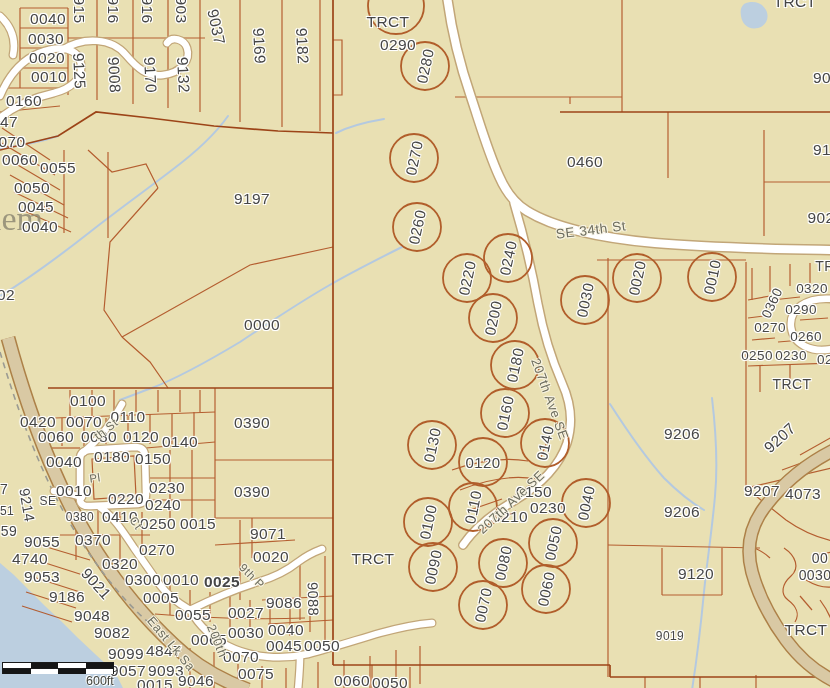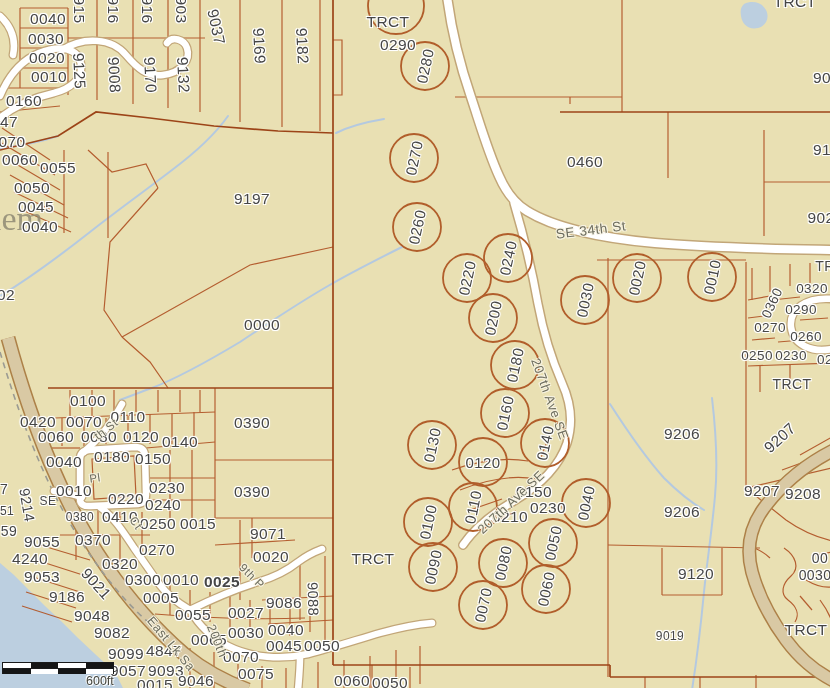--- a/index.html
+++ b/index.html
@@ -328,21 +328,21 @@
       <div class="lbl" style="left: 68px; top: 517px; font-size: 12px; transform: translate(-50%, -50%) rotate(0deg); padding-left: 24px;">0380</div>
       <div class="lbl" style="left: 120px; top: 517px; font-size: 15.5px; transform: translate(-50%, -50%) rotate(0deg);">0410</div>
       <div class="lbl" style="left: 158px; top: 524px; font-size: 15.5px; transform: translate(-50%, -50%) rotate(0deg);">0250</div>
       <div class="lbl" style="left: 198px; top: 524px; font-size: 15.5px; transform: translate(-50%, -50%) rotate(0deg);">0015</div>
       <div class="lbl" style="left: 93px; top: 540px; font-size: 15.5px; transform: translate(-50%, -50%) rotate(0deg);">0370</div>
       <div class="lbl" style="left: 268px; top: 534px; font-size: 15.5px; transform: translate(-50%, -50%) rotate(0deg);">9071</div>
       <div class="lbl" style="left: 157px; top: 550px; font-size: 15.5px; transform: translate(-50%, -50%) rotate(0deg);">0270</div>
       <div class="lbl" style="left: 271px; top: 557px; font-size: 15.5px; transform: translate(-50%, -50%) rotate(0deg);">0020</div>
       <div class="lbl" style="left: 120px; top: 564px; font-size: 15.5px; transform: translate(-50%, -50%) rotate(0deg);">0320</div>
       <div class="lbl" style="left: 42px; top: 542px; font-size: 15.5px; transform: translate(-50%, -50%) rotate(0deg);">9055</div>
-      <div class="lbl" style="left: 30px; top: 559px; font-size: 15.5px; transform: translate(-50%, -50%) rotate(0deg);">4240</div>
+      <div class="lbl" style="left: 30px; top: 559px; font-size: 15.5px; transform: translate(-50%, -50%) rotate(0deg);">4740</div>
       <div class="lbl" style="left: 4px; top: 489px; font-size: 14px; transform: translate(-50%, -50%) rotate(0deg);">7</div>
       <div class="lbl" style="left: 7px; top: 511px; font-size: 12px; transform: translate(-50%, -50%) rotate(0deg);">51</div>
       <div class="lbl" style="left: 9px; top: 531px; font-size: 14px; transform: translate(-50%, -50%) rotate(0deg);">59</div>
       <div class="lbl" style="left: 42px; top: 577px; font-size: 15.5px; transform: translate(-50%, -50%) rotate(0deg);">9053</div>
       <div class="lbl" style="left: 96px; top: 584px; font-size: 15.5px; transform: translate(-50%, -50%) rotate(48deg);">9021</div>
       <div class="lbl" style="left: 67px; top: 597px; font-size: 15.5px; transform: translate(-50%, -50%) rotate(0deg);">9186</div>
       <div class="lbl" style="left: 143px; top: 580px; font-size: 15.5px; transform: translate(-50%, -50%) rotate(0deg);">0300</div>
       <div class="lbl" style="left: 181px; top: 580px; font-size: 15.5px; transform: translate(-50%, -50%) rotate(0deg);">0010</div>
       <div class="lbl" style="left: 222px; top: 582px; font-size: 15.5px; transform: translate(-50%, -50%) rotate(0deg); font-weight: bold;">0025</div>
       <div class="lbl" style="left: 92px; top: 616px; font-size: 15.5px; transform: translate(-50%, -50%) rotate(0deg);">9048</div>
@@ -368,21 +368,21 @@
       <div class="lbl" style="left: 352px; top: 681px; font-size: 15.5px; transform: translate(-50%, -50%) rotate(0deg);">0060</div>
       <div class="lbl" style="left: 390px; top: 683px; font-size: 15.5px; transform: translate(-50%, -50%) rotate(0deg);">0050</div>
       <div class="lbl" style="left: 373px; top: 559px; font-size: 15.5px; transform: translate(-50%, -50%) rotate(0deg);">TRCT</div>
       <div class="lbl" style="left: 534px; top: 492px; font-size: 15.5px; transform: translate(-50%, -50%) rotate(0deg);">0150</div>
       <div class="lbl" style="left: 548px; top: 508px; font-size: 15.5px; transform: translate(-50%, -50%) rotate(0deg);">0230</div>
       <div class="lbl" style="left: 510px; top: 517px; font-size: 15.5px; transform: translate(-50%, -50%) rotate(0deg);">0210</div>
       <div class="lbl" style="left: 682px; top: 434px; font-size: 15.5px; transform: translate(-50%, -50%) rotate(0deg);">9206</div>
       <div class="lbl" style="left: 682px; top: 512px; font-size: 15.5px; transform: translate(-50%, -50%) rotate(0deg);">9206</div>
       <div class="lbl" style="left: 780px; top: 438px; font-size: 15.5px; transform: translate(-50%, -50%) rotate(-42deg);">9207</div>
       <div class="lbl" style="left: 762px; top: 491px; font-size: 15.5px; transform: translate(-50%, -50%) rotate(0deg);">9207</div>
-      <div class="lbl" style="left: 803px; top: 494px; font-size: 15.5px; transform: translate(-50%, -50%) rotate(0deg);">9208</div>
+      <div class="lbl" style="left: 803px; top: 494px; font-size: 15.5px; transform: translate(-50%, -50%) rotate(0deg);">4073</div>
       <div class="lbl" style="left: 696px; top: 574px; font-size: 15.5px; transform: translate(-50%, -50%) rotate(0deg);">9120</div>
       <div class="lbl" style="left: 670px; top: 636px; font-size: 12px; transform: translate(-50%, -50%) rotate(0deg);">9019</div>
       <div class="lbl" style="left: 820px; top: 558px; font-size: 14px; transform: translate(-50%, -50%) rotate(0deg);">00</div>
       <div class="lbl" style="left: 815px; top: 575px; font-size: 14px; transform: translate(-50%, -50%) rotate(0deg);">0030</div>
       <div class="lbl" style="left: 806px; top: 630px; font-size: 15.5px; transform: translate(-50%, -50%) rotate(0deg);">TRCT</div>
       <div class="street" style="left: 591px; top: 230px; font-size: 13.5px; transform: translate(-50%, -50%) rotate(-7deg);">SE 34th St</div>
       <div class="street" style="left: 550px; top: 399px; font-size: 13px; transform: translate(-50%, -50%) rotate(70deg);">207th Ave SE</div>
       <div class="street" style="left: 511px; top: 502px; font-size: 13px; transform: translate(-50%, -50%) rotate(-43deg);">207th Ave SE</div>
       <div class="street" style="left: 171px; top: 644px; font-size: 12.5px; transform: translate(-50%, -50%) rotate(50deg);">East Lk Sa</div>
       <div class="street" style="left: 217px; top: 641px; font-size: 12.5px; transform: translate(-50%, -50%) rotate(68deg);">200th</div>

